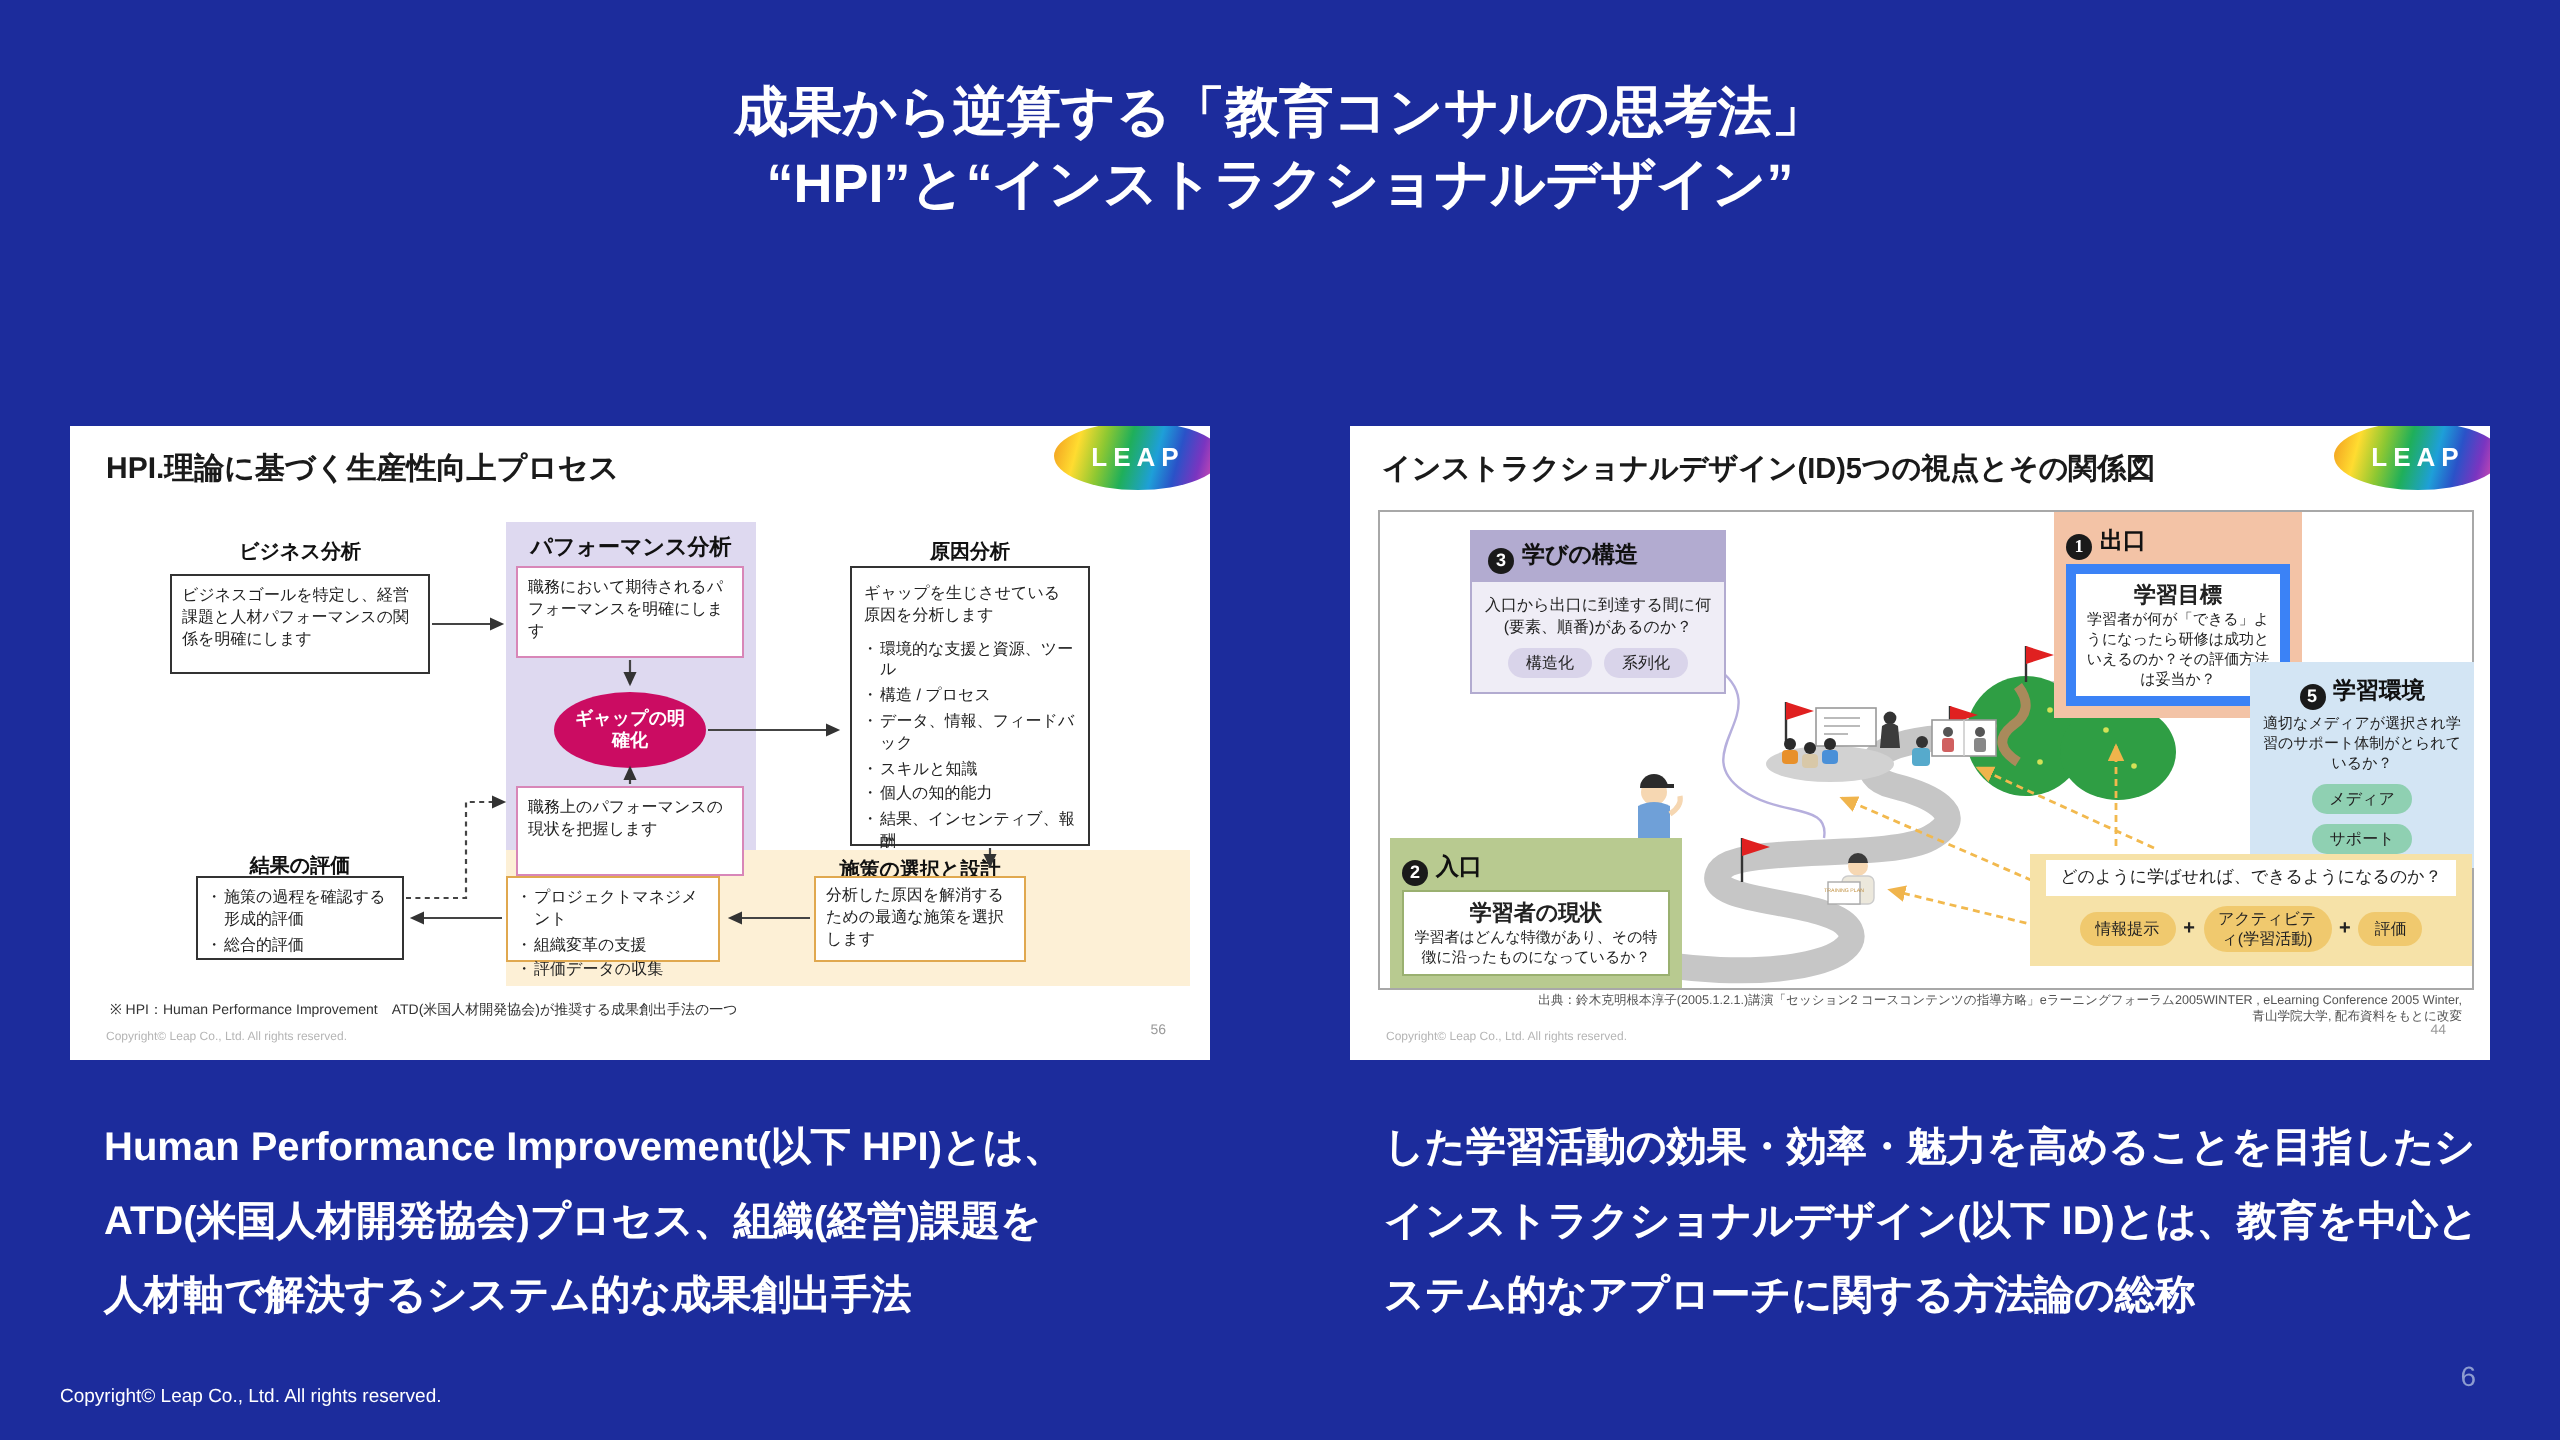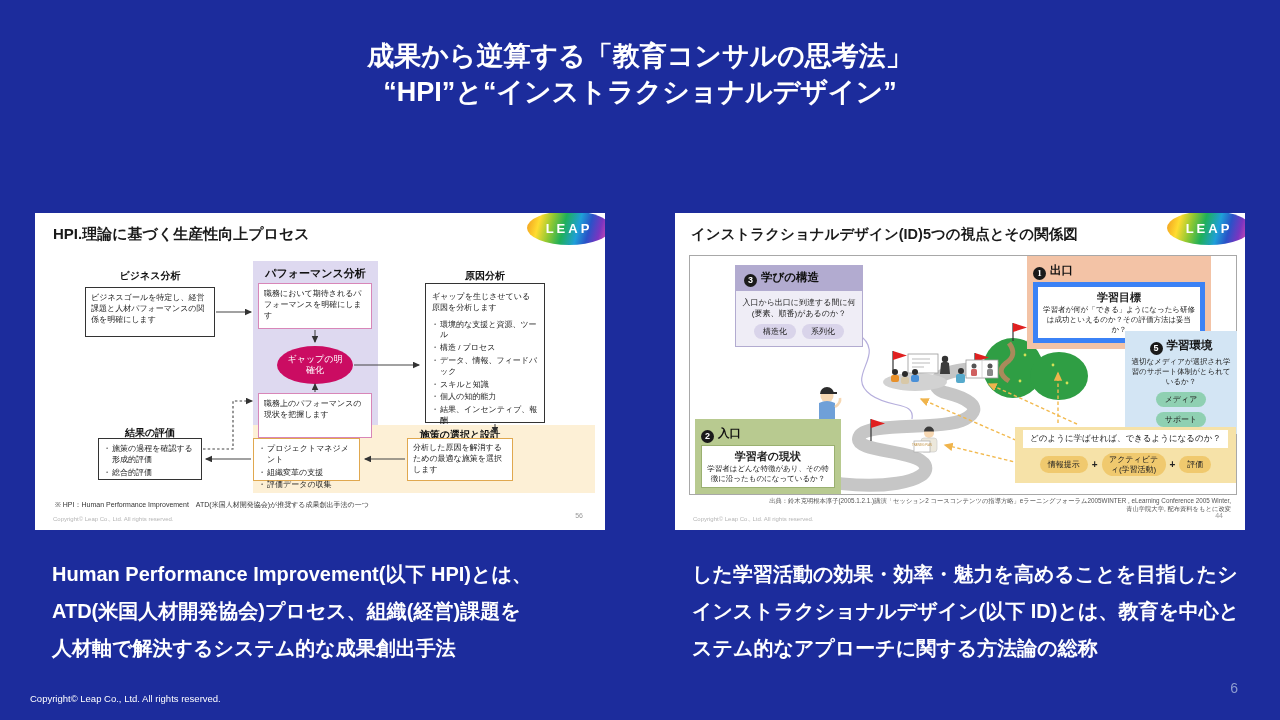--- a/index.html
+++ b/index.html
@@ -25,21 +25,21 @@
 
   
   .bg-purple { position:absolute; left:218px; top:48px; width:125px; height:165px; background:#ded9f0; }
   .bg-cream  { position:absolute; left:218px; top:212px; width:342px; height:68px; background:#fdf0d6; }
   .colhead { position:absolute; font-weight:bold; font-size:10px; color:#111; text-align:center; }
   .lbox { position:absolute; background:#fff; border:1px solid #333; font-size:8px; color:#222;
     line-height:1.35; padding:5px 5px; }
   .lbox.pink { border:1px solid #d886b8; }
   .lbox.orange { border:1px solid #e0a84f; }
   .gap-ellipse { position:absolute; left:242px; top:133px; width:76px; height:38px; border-radius:50%;
-    background:#cb0c62; color:#fff; font-size:9px; font-weight:normal; display:flex; align-items:center;
+    background:#cb0c62; color:#fff; font-size:9px; font-weight:bold; display:flex; align-items:center;
     justify-content:center; text-align:center; line-height:1.25; padding:0 10px; }
   .blist { list-style:none; }
   .blist li { padding-left:8px; position:relative; margin-bottom:2px; }
   .blist li::before { content:"・"; position:absolute; left:-1px; }
   .footnote { position:absolute; left:20px; top:287px; font-size:7px; color:#333; }
   .mini-copy { position:absolute; left:18px; top:303px; font-size:6px; color:#b5b5b5; }
   .mini-page { position:absolute; right:22px; top:299px; font-size:7px; color:#999; }
 
   .arrows-svg, .illu-svg { position:absolute; left:0; top:0; width:570px; height:315px; pointer-events:none; }
   .arrows-svg { z-index:3; }
@@ -51,21 +51,21 @@
   .nc { display:inline-flex; width:13px; height:13px; border-radius:50%; background:#1a1a1a; color:#fff;
     font-size:9px; font-weight:bold; align-items:center; justify-content:center; margin-right:4px; vertical-align:-2px; }
   .rhead { font-weight:bold; font-size:11.5px; color:#111; padding:4px 6px 2px 6px; }
   .pill { display:inline-block; border-radius:10px; padding:2px 9px; font-size:8px; color:#222; }
 
   .box-structure { left:60px; top:52px; width:128px; border:1px solid #b2abd0; background:#efedf6; }
   .box-structure .rhead { background:#b2abd0; padding:4px 8px; }
   .box-structure .rbody { padding:6px 6px 7px 6px; text-align:center; line-height:1.4; }
   .box-structure .pill { background:#d9d4ea; margin:5px 3px 0 3px; }
 
-  .box-exit { left:352px; top:43px; width:184px; background:#f3c3a6; padding:3px 6px 6px 6px;font-family:Liberation Serif, serif; }
+  .box-exit { left:352px; top:43px; width:124px; background:#f3c3a6; padding:3px 6px 6px 6px;font-family:Liberation Serif, serif; }
   .box-exit .inner, .box-entry .inner { background:#fff; border:5px solid #3b82f6; padding:3px 4px; text-align:center; }
   .box-exit .inner-title, .box-entry .inner-title { font-weight:bold; font-size:11px; }
   .box-exit .inner-body, .box-entry .inner-body { font-size:7.5px; line-height:1.35; }
 
   .box-env { left:450px; top:118px; width:112px; background:#d3e5f4; padding:3px 6px 7px 6px; text-align:center; }
   .box-env .rbody { font-size:7.5px; line-height:1.35; text-align:center; }
   .box-env .pill { background:#8fd0b2; margin:5px 2px 0 2px; }
 
   .box-entry { left:20px; top:206px; width:146px; background:#b8ca90; padding:3px 6px 6px 6px; }
   .box-entry .inner { border:1px solid #9ab070; }

